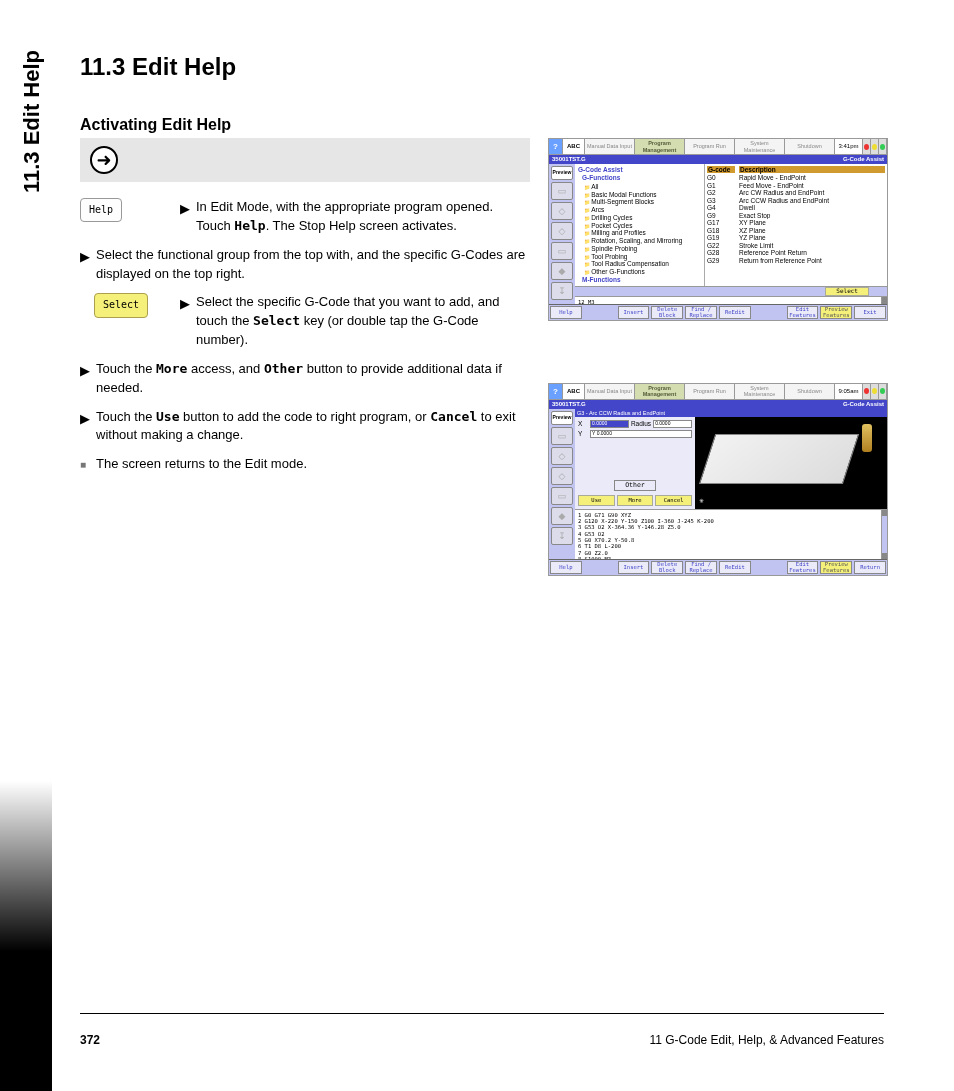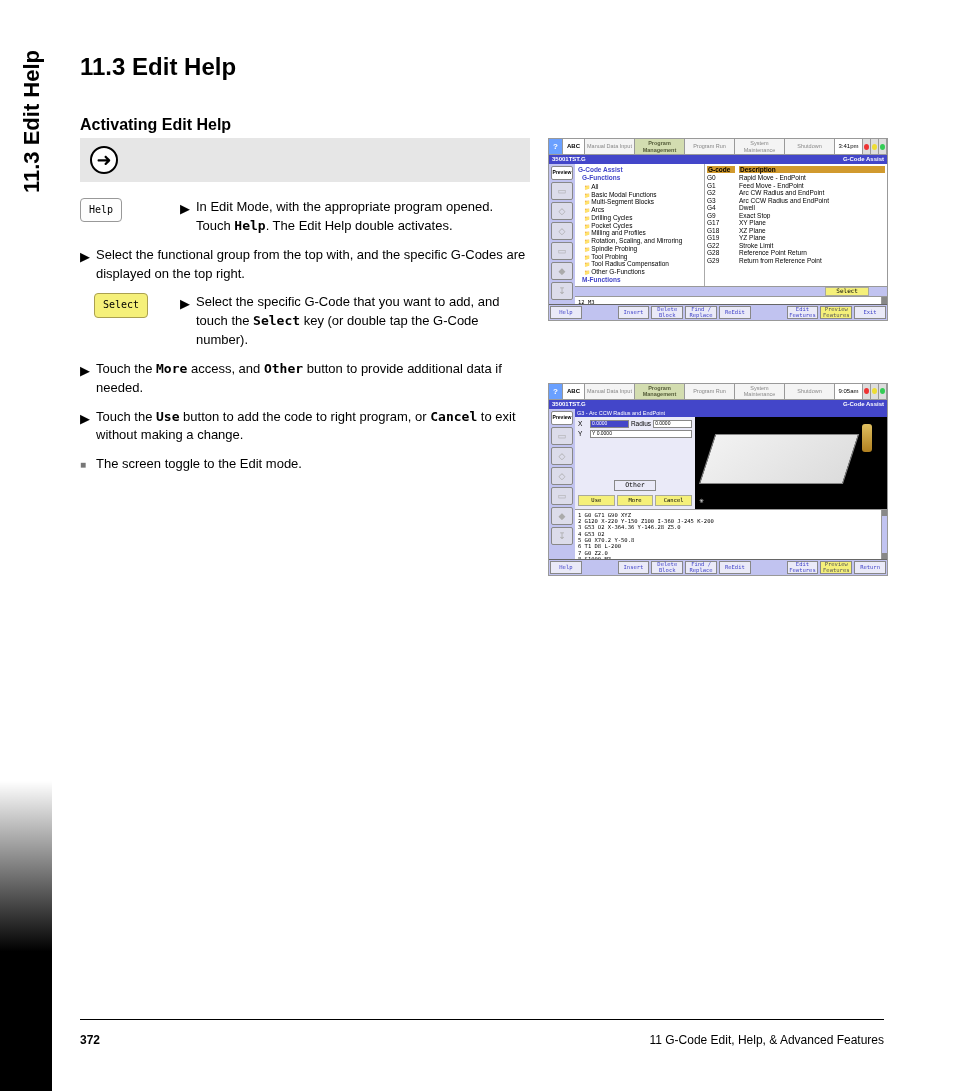--- a/index.html
+++ b/index.html
@@ -273,21 +273,21 @@
     position:absolute; left:4px; bottom:4px; font-size:6px; color:#fff;
   }
 
   
   .footer {
     position:absolute;
     left: 80px;
     right: 70px;
     bottom: 42px;
     border-top:1px solid #000;
-    padding-top:12px;
+    padding-top:18px;
     display:flex;
     justify-content:space-between;
     font-size:12px;
   }
   .footer .pn{ font-weight:700; }
 
   
   .corner {
     position:absolute;
     left:0;
@@ -313,21 +313,21 @@
   </div>
 
 
   <div class="step-row">
     <div class="btn-col">
       <span class="btn-soft">Help</span>
     </div>
     <div class="step" style="margin:0;">
       <span class="tri">▶</span>
       <span>
-        <span>In Edit Mode, with the appropriate program opened. Touch </span><span class="monob">Help</span><span>. The Edit Help double activates.</span>
+        <span>In Edit Mode, with the appropriate program opened. Touch </span><span class="monob">Help</span><span>. The Stop Help screen activates.</span>
       </span>
     </div>
   </div>
 
   <div class="step indent0">
     <span class="tri">▶</span>
     <span>Select the functional group from the top with, and the specific G-Codes are displayed on the top right.</span>
   </div>
 
   <div class="step-row">
@@ -351,21 +351,21 @@
 
   <div class="step indent0">
     <span class="tri">▶</span>
     <span>
       <span>Touch the </span><span class="monob">Use</span><span> button to add the code to right program, or </span><span class="monob">Cancel</span><span> to exit without making a change.</span>
     </span>
   </div>
 
   <div class="step indent0">
     <span class="sq">■</span>
-    <span>The screen toggle to the Edit mode.</span>
+    <span>The screen returns to the Edit mode.</span>
   </div>
 </div>
 
 <div class="shots">
 
   <div class="shot">
     <div class="topbar">
       <div class="tb-q">?</div>
       <div class="tb-abc">ABC</div>
       <div class="tb-btn">Manual Data Input</div>

